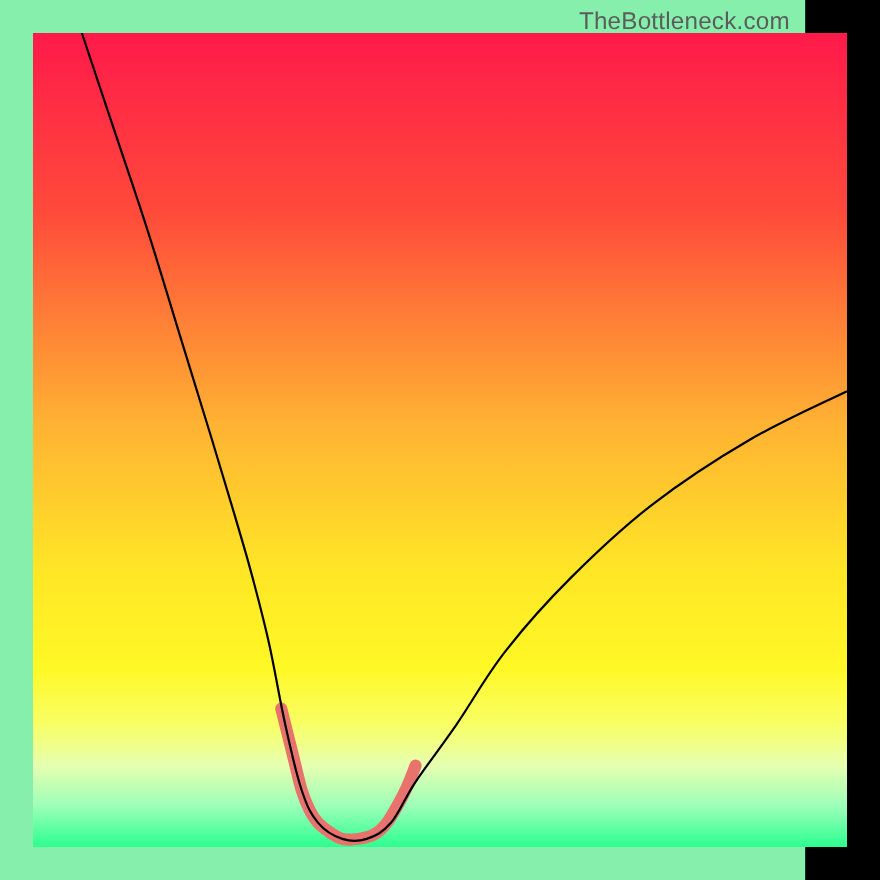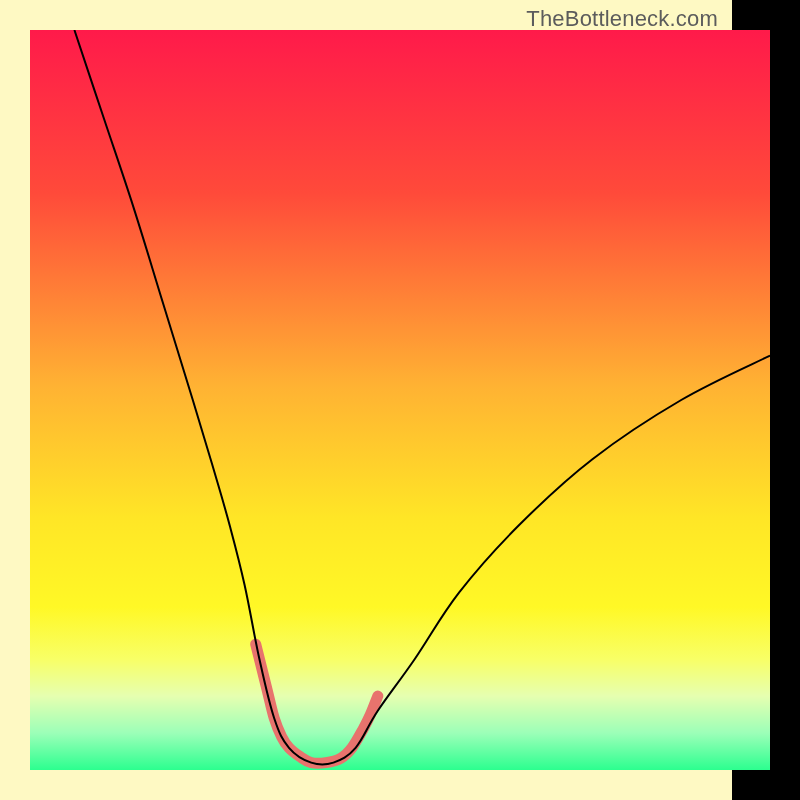--- a/index.html
+++ b/index.html
@@ -10,21 +10,21 @@
     background: #000;
     overflow: hidden;
     font-family: Arial, Helvetica, sans-serif;
   }
   .frame {
     position: absolute;
     top: 0;
     left: 0;
     width: 732px;
     height: 800px;
-    background: #fef9c3;
+    background: #86efac;
   }
   .plot-area {
     position: absolute;
     top: 30px;
     left: 30px;
     width: 740px;
     height: 740px;
   }
   .gradient-bg {
     position: absolute;

